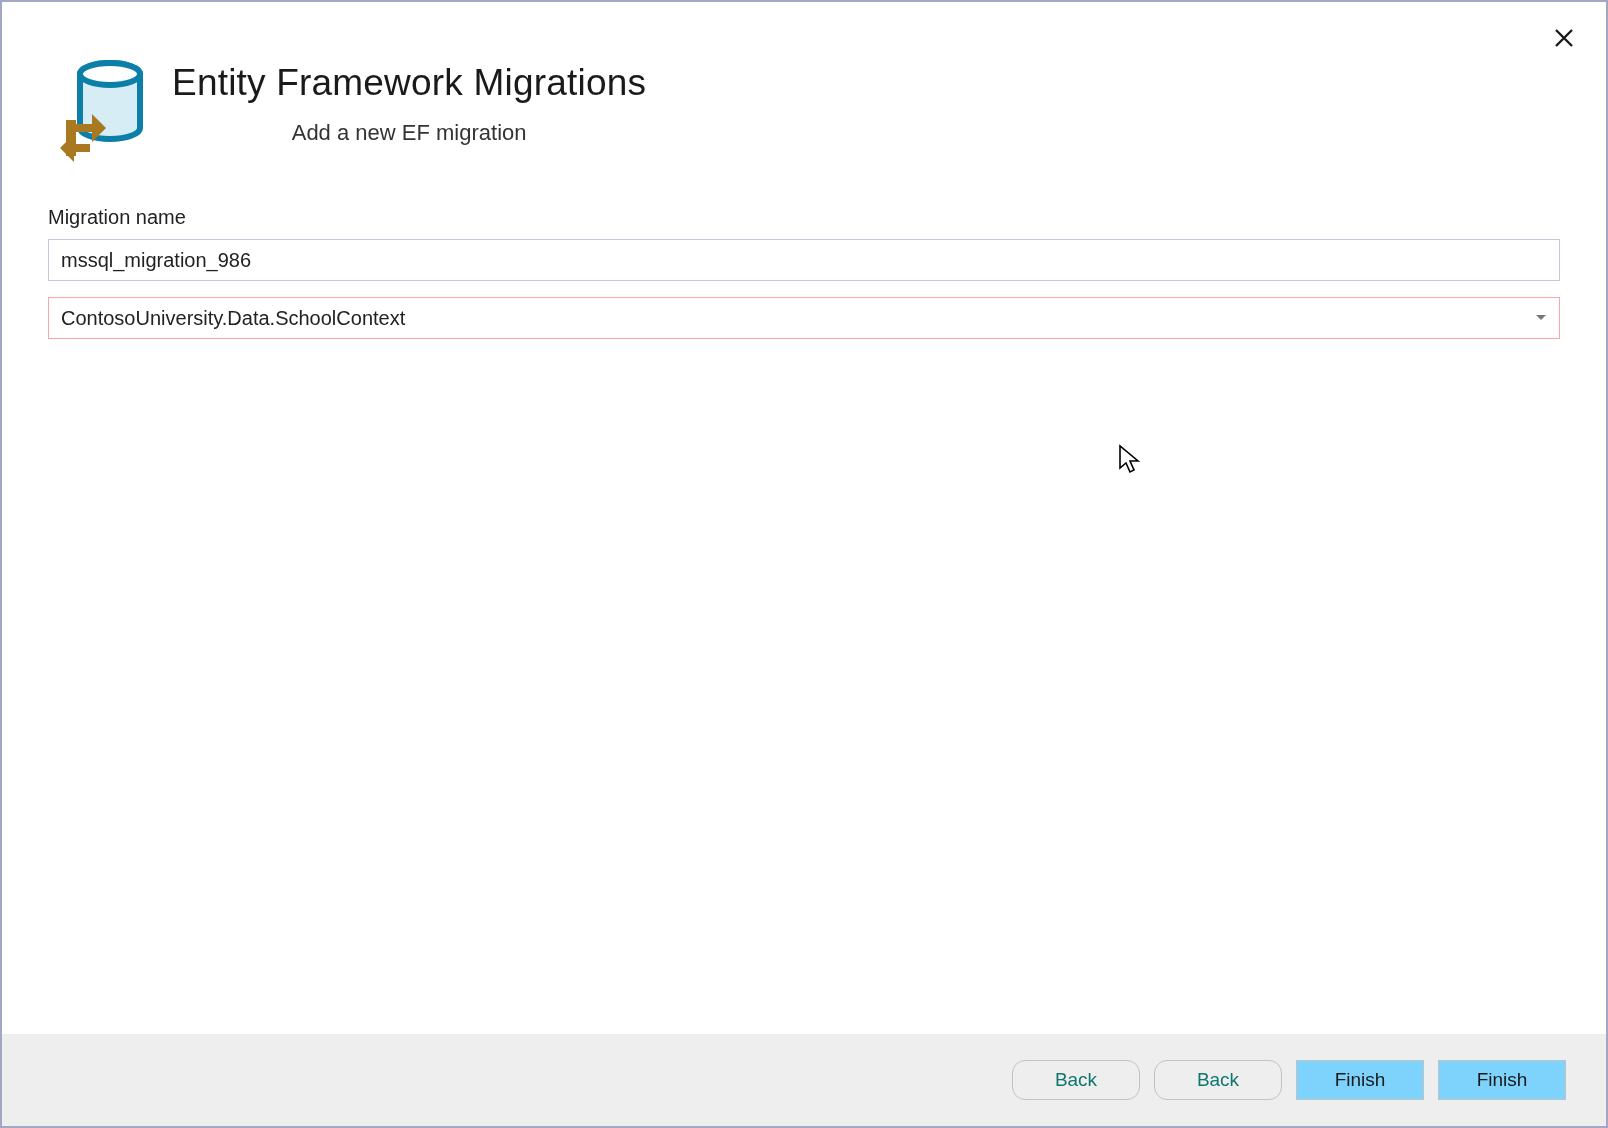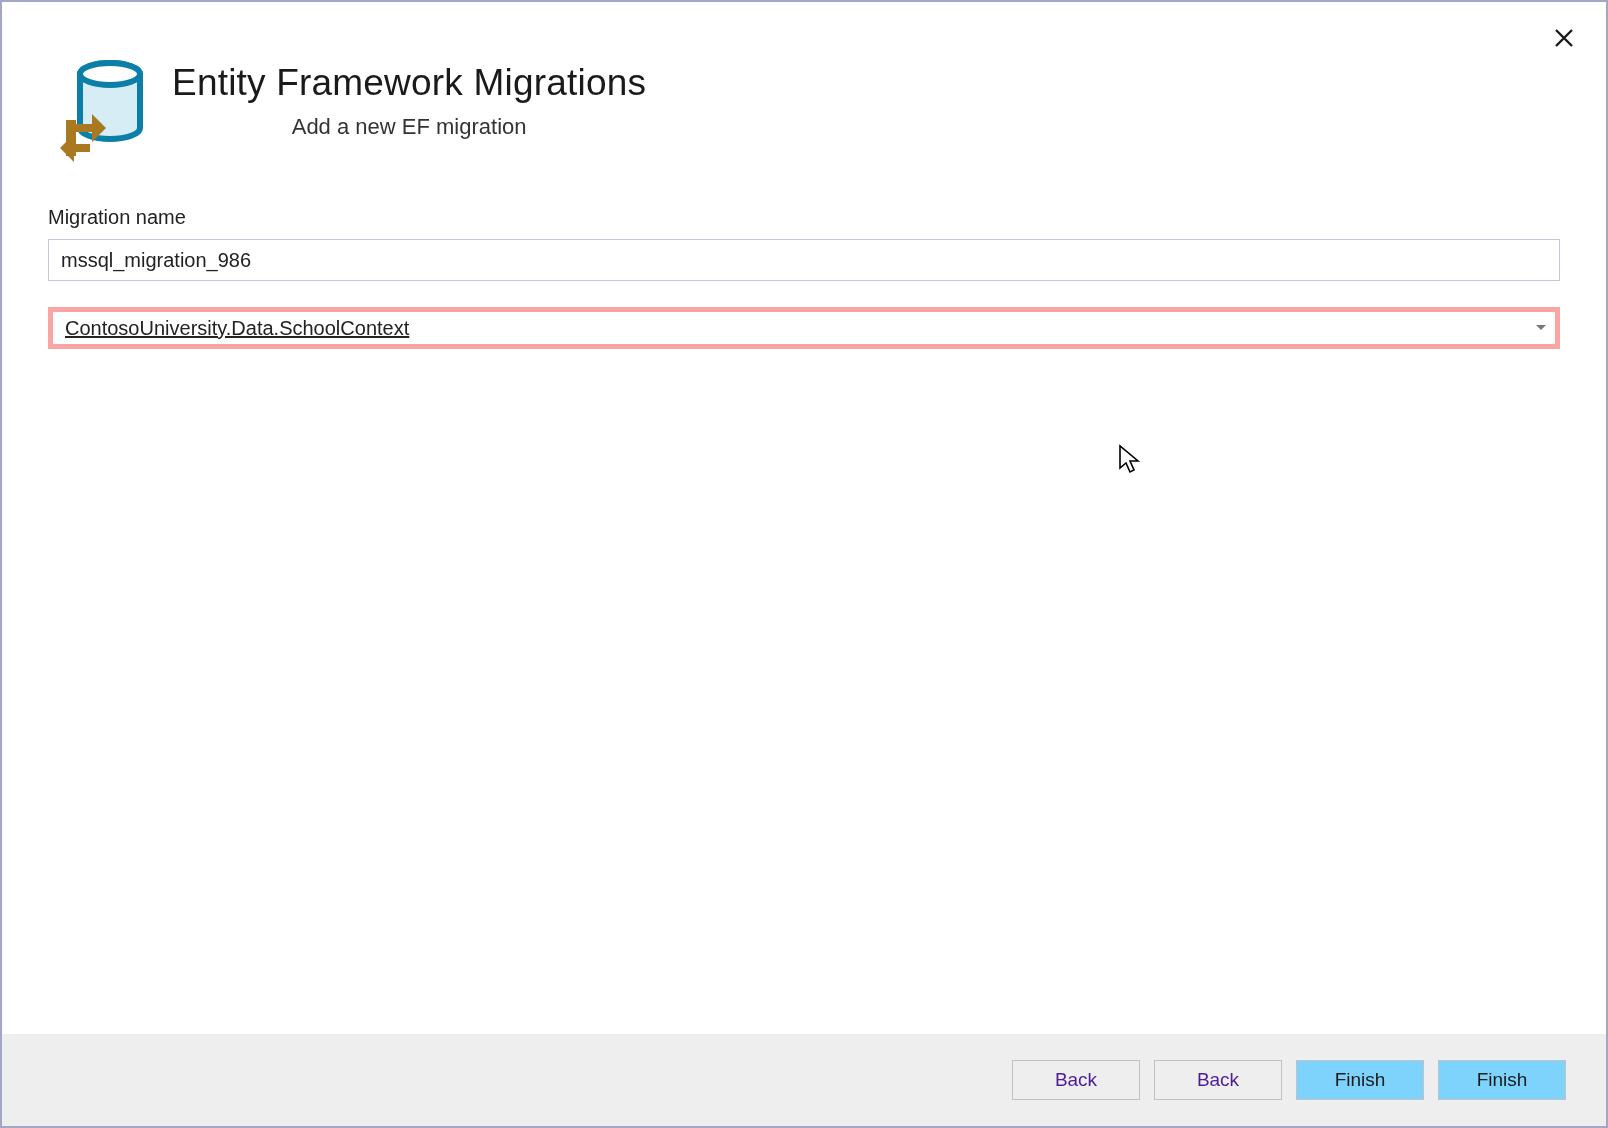--- a/index.html
+++ b/index.html
@@ -46,21 +46,21 @@
     }
     .header-icon {
       width: 100px;
       height: 110px;
       flex-shrink: 0;
       position: relative;
     }
     .header-text {
       display: flex;
       flex-direction: column;
-      gap: 10px;
+      gap: 16px;
       padding-top: 6px;
     }
     .header-title {
       font-size: 37px;
       font-weight: 300;
       color: #1a1a1a;
       letter-spacing: 0.2px;
     }
     .header-subtitle {
       font-size: 22px;
@@ -68,21 +68,21 @@
       color: #333;
       text-align: center;
     }
     .content {
       flex: 1;
       padding: 10px 46px 0 46px;
       display: flex;
       flex-direction: column;
     }
     .field-group {
-      margin-bottom: 26px;
+      margin-bottom: 16px;
     }
     .field-label {
       font-size: 20px;
       color: #222;
       margin-bottom: 10px;
       display: block;
     }
     .text-input {
       width: 100%;
       height: 42px;
@@ -93,30 +93,29 @@
       color: #222;
       background: #fff;
     }
     .select-wrapper {
       position: relative;
       width: 100%;
     }
     .select-input {
       width: 100%;
       height: 42px;
-      border: 5px solid #fca5a5;
+      border: 1px solid #fca5a5;
       padding: 0 36px 0 12px;
       font-size: 20px;
       font-family: inherit;
       color: #222;
       background: #fff;
       appearance: none;
       cursor: pointer;
       text-align: left;
-      text-decoration: underline;
     }
     .select-caret {
       position: absolute;
       right: 14px;
       top: 50%;
       transform: translateY(-50%);
       pointer-events: none;
     }
     .select-caret svg {
       width: 10px;
@@ -145,23 +144,24 @@
       background: #7dd3fc;
       font-size: 19px;
       font-family: inherit;
       color: #1a1a1a;
       cursor: pointer;
       display: flex;
       align-items: center;
       justify-content: center;
     }
     .btn[disabled] {
-      color: #4c1d95;
+      color: #0f766e;
       cursor: default;
       background: #eeeeee;
+      border-radius: 13px;
     }
   </style>
 </head>
 <body>
 
 <div class="dialog">
 
   <div class="close-btn">
     <span>
       <svg viewBox="0 0 20 20">

